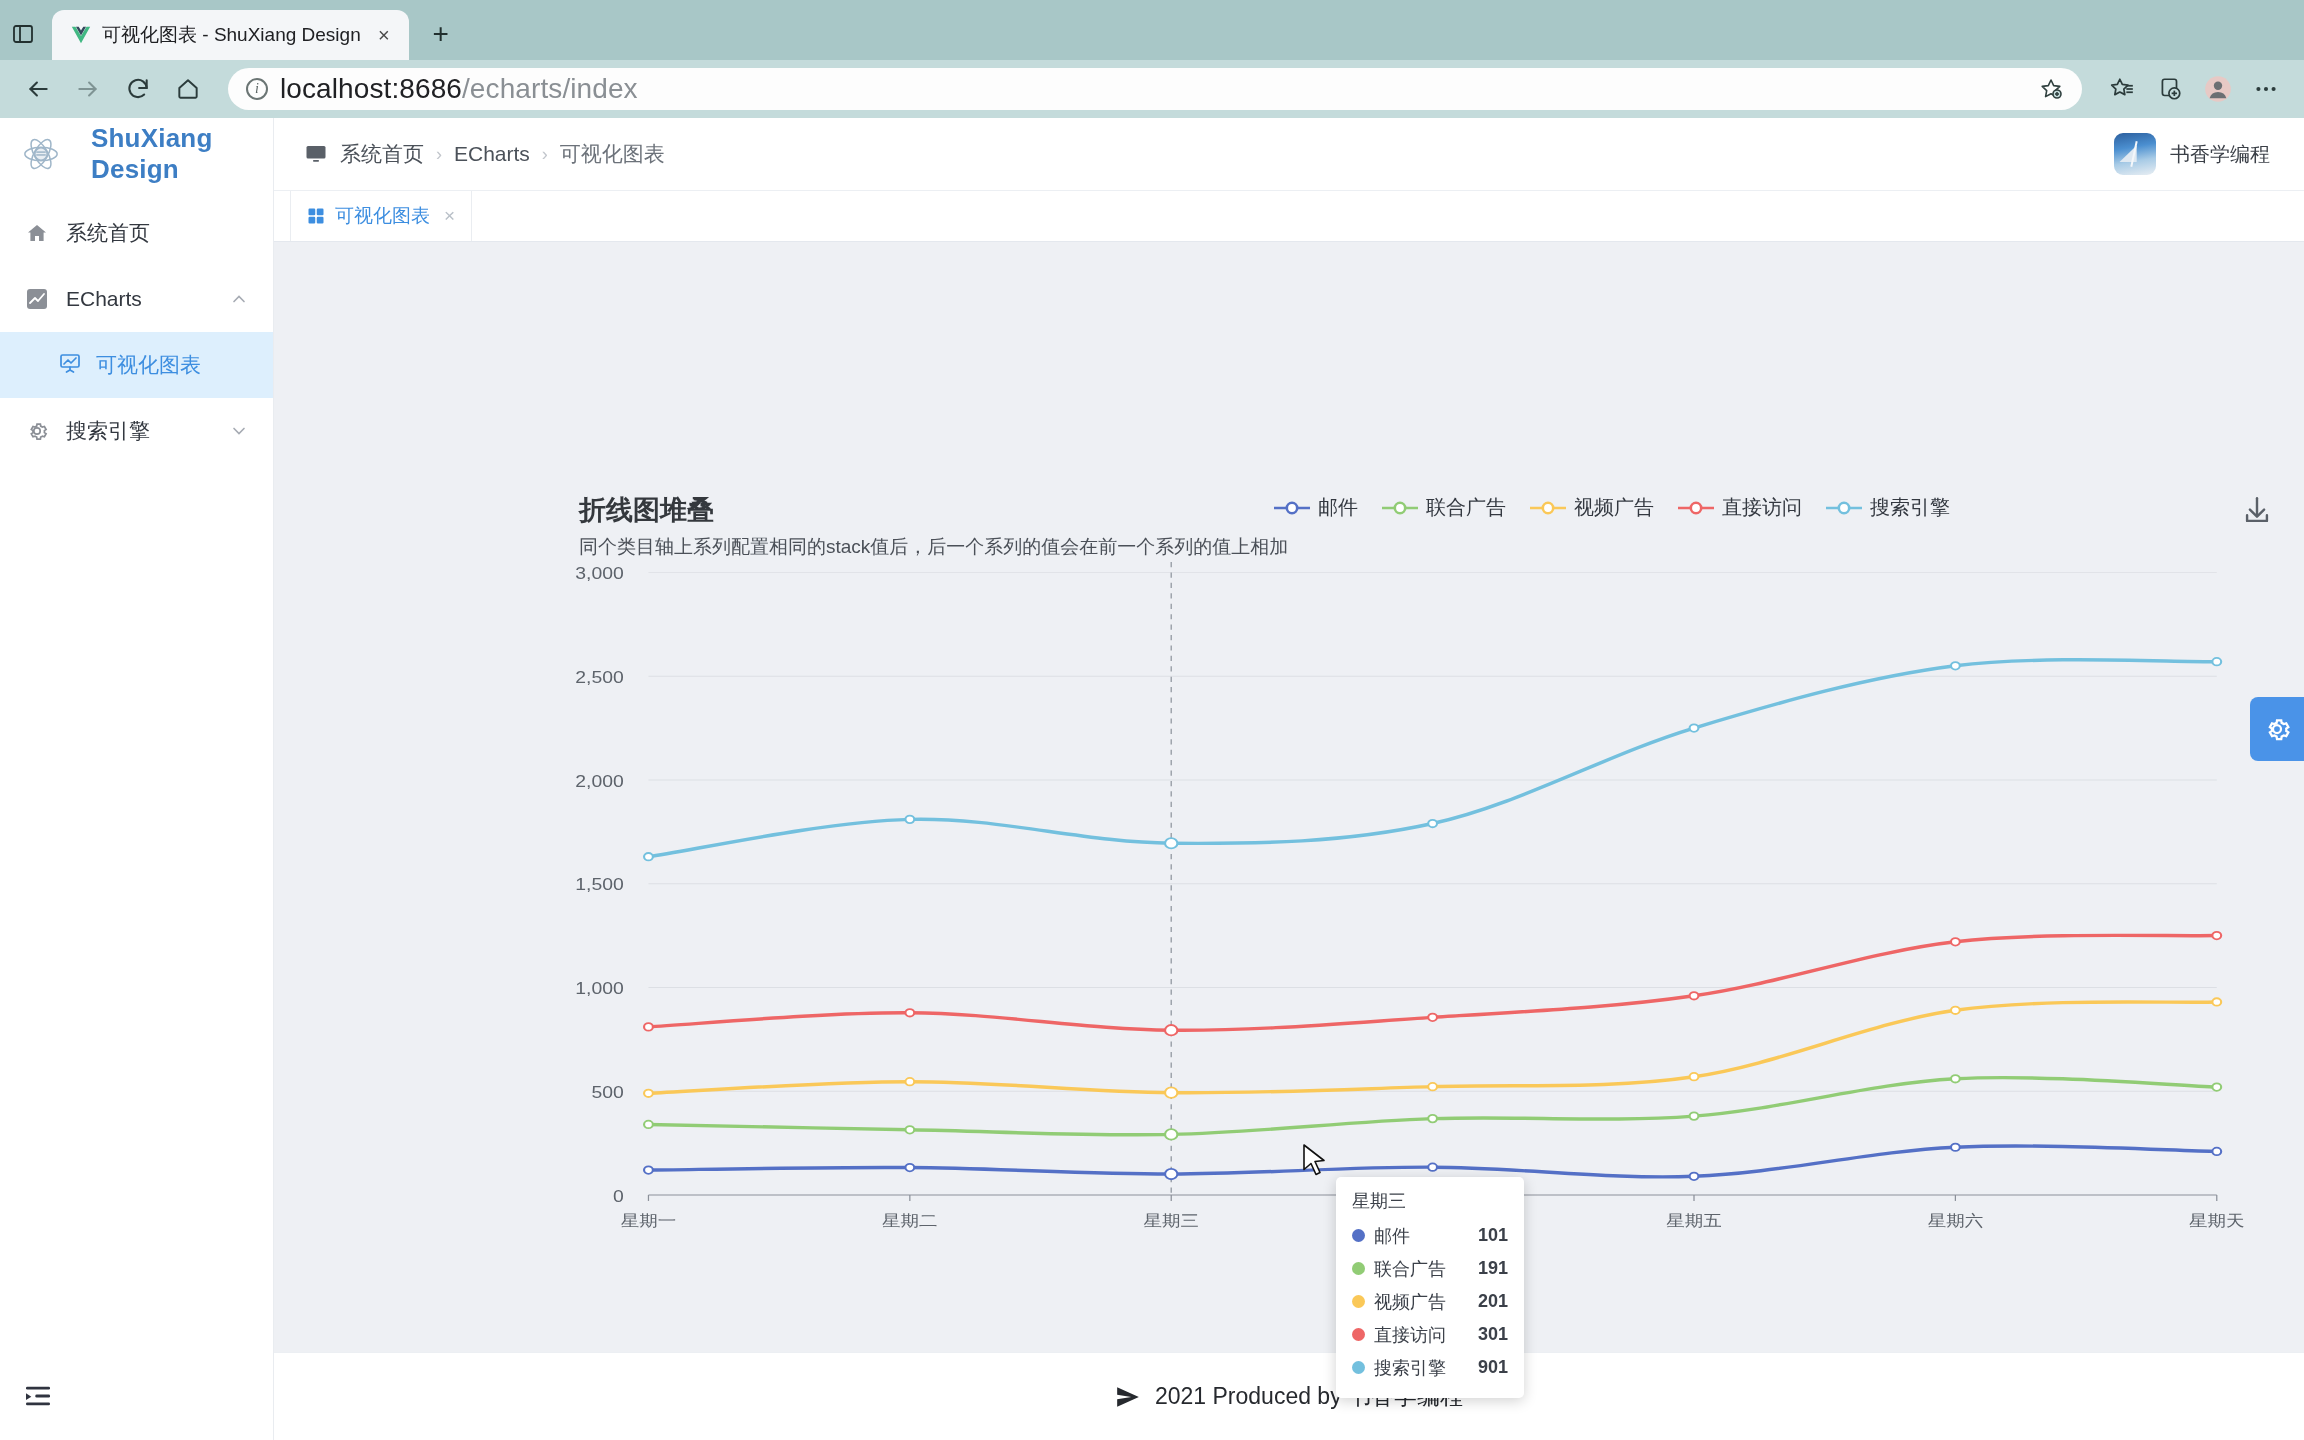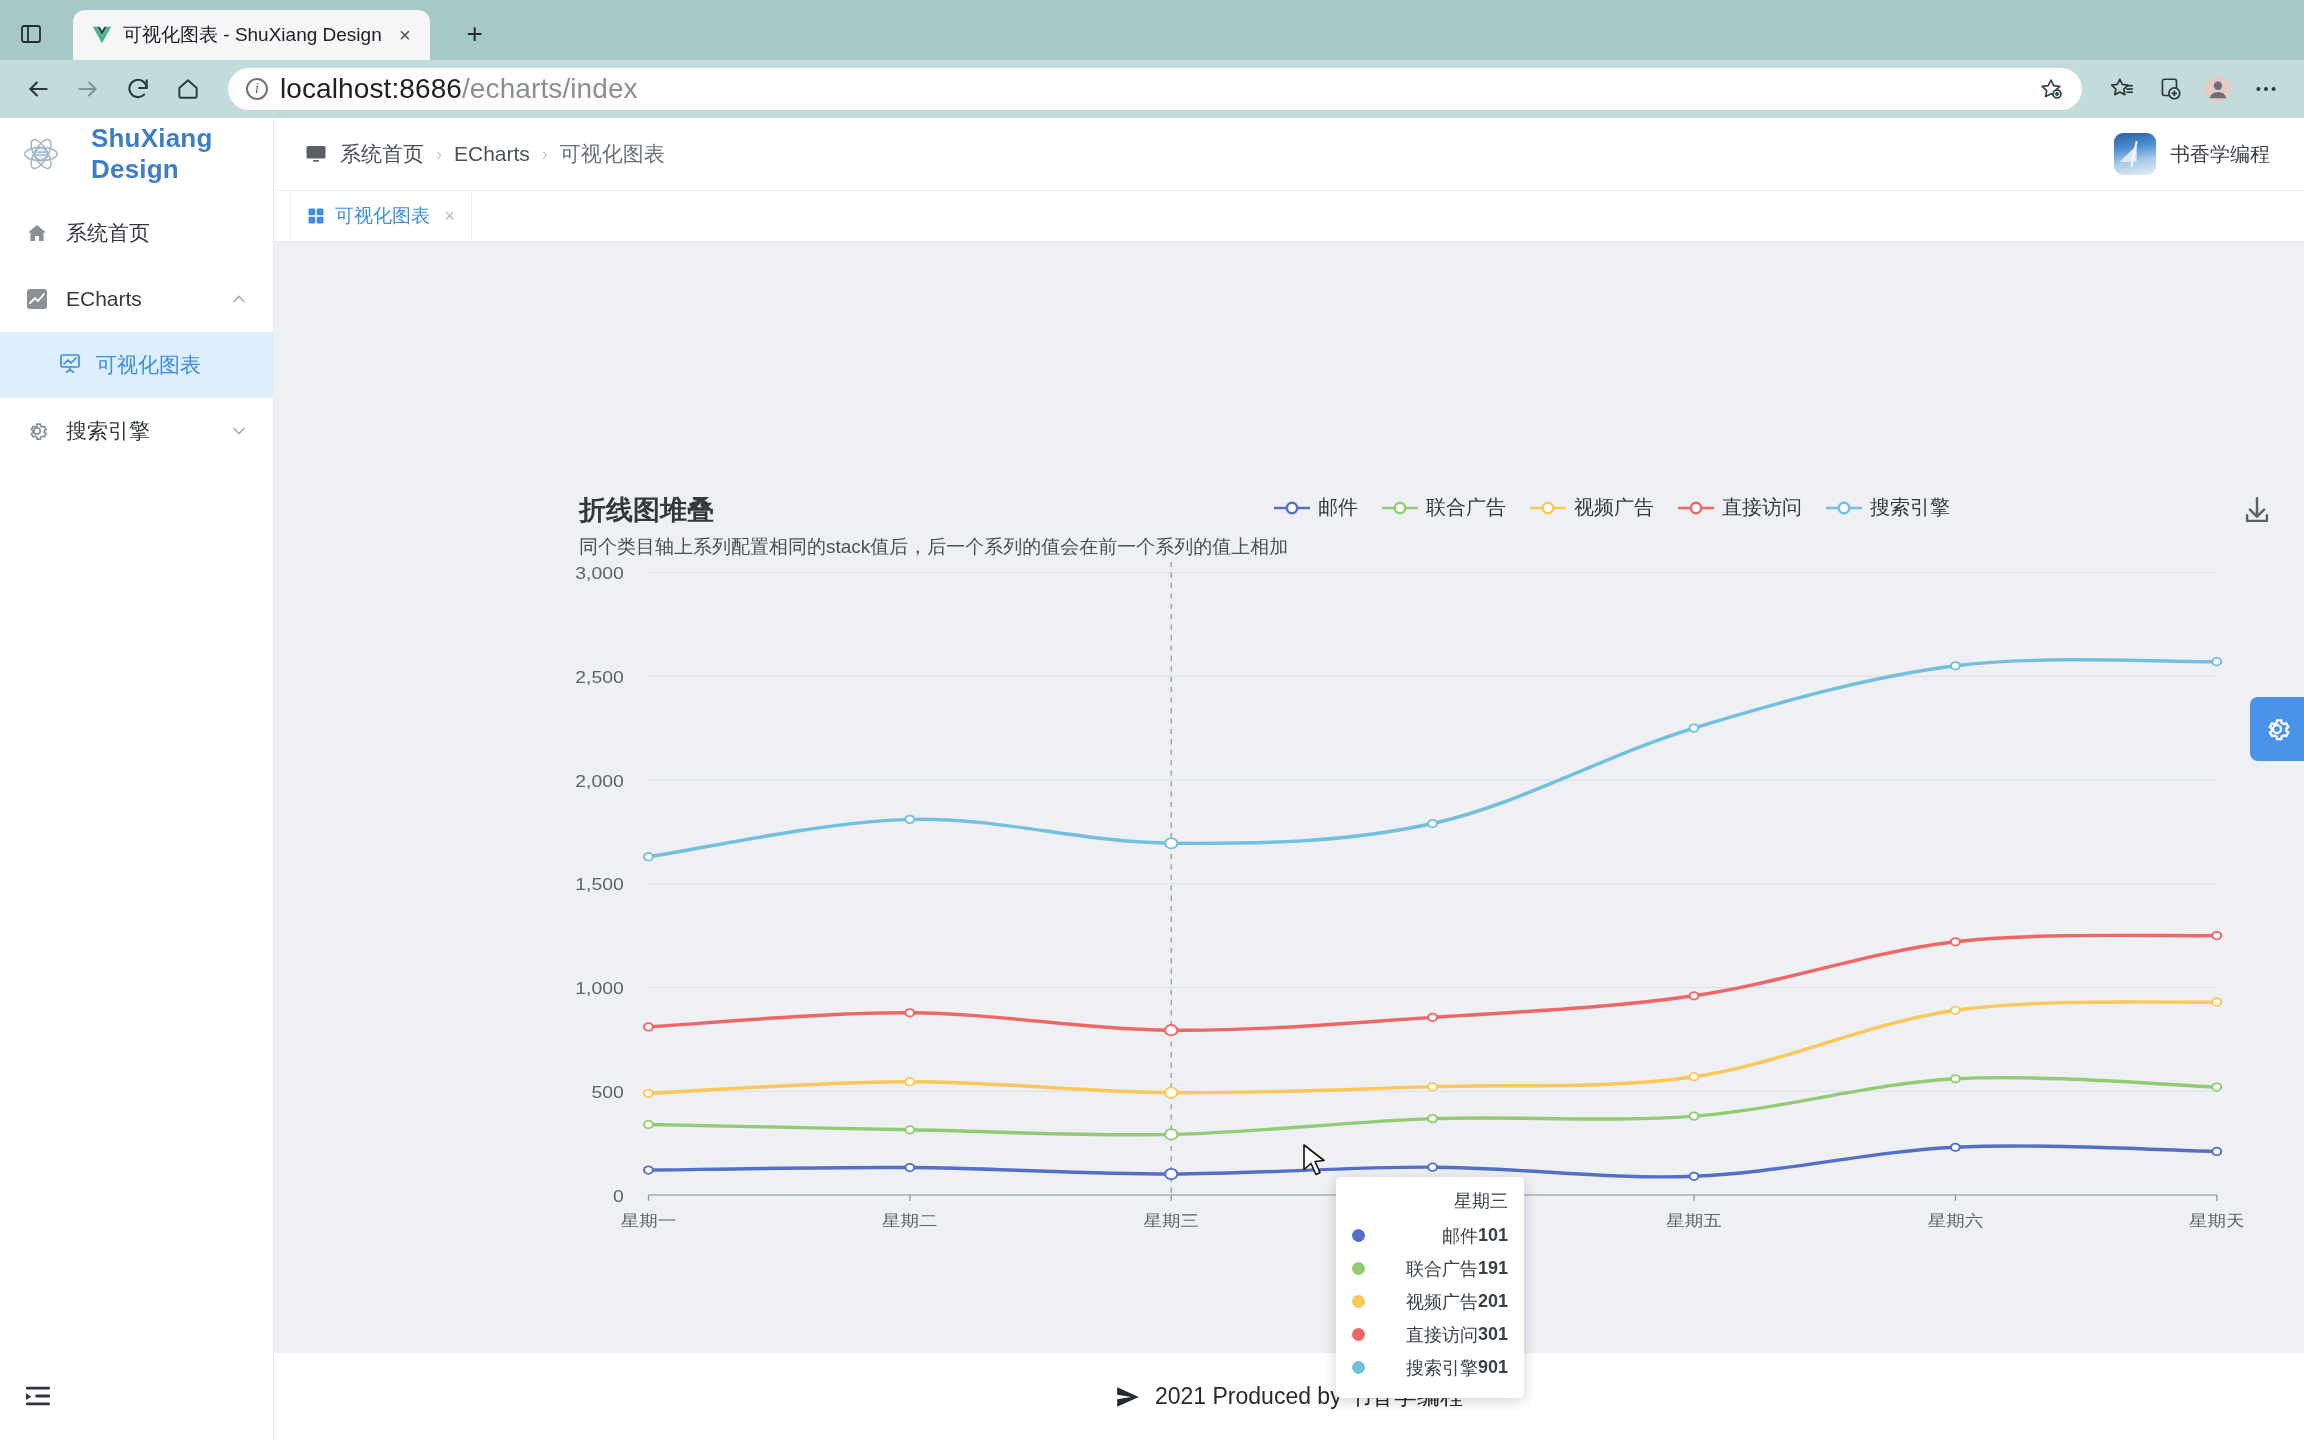--- a/index.html
+++ b/index.html
@@ -7,21 +7,21 @@
     width: 2304px; height: 1440px;
     font-family: "Liberation Sans", "DejaVu Sans", sans-serif;
     overflow: hidden;
     background: #eef0f3;
   }
 
   
   .browser { width: 2304px; height: 1440px; display: flex; flex-direction: column; }
   .tabstrip {
     height: 60px; background: #a8c7c7; display: flex; align-items: flex-end;
-    padding-left: 8px; position: relative; flex: none; gap: 13px;
+    position: relative; flex: none;
   }
   .tabstrip-btn {
     width: 46px; height: 46px; margin-bottom: 3px; display: flex;
     align-items: center; justify-content: center; border-radius: 6px;
   }
   .btab {
     height: 50px; min-width: 300px; max-width: 420px; background: #f4f6f8;
     border-radius: 12px 12px 0 0; display: flex; align-items: center;
     padding: 0 12px 0 18px; gap: 10px; margin-left: 6px;
   }
@@ -134,21 +134,21 @@
   .page-tab {
     display: flex; align-items: center; gap: 10px; padding: 0 16px;
     font-size: 19px; color: #3d8ee0; background: #fff;
     border-left: 1px solid #eaedf1; border-right: 1px solid #eaedf1;
   }
   .page-tab .pt-icon { width: 18px; height: 18px; color: #3d8ee0; flex: none; }
   .page-tab .pt-close { color: #b9c0c8; font-size: 19px; margin-left: 4px; }
 
   .content { flex: 1; padding: 0; position: relative; min-height: 0; background: #f0f2f5; }
 
-  .chart-card { position: absolute; inset: 0; background: #eef0f4; text-align: right; }
+  .chart-card { position: absolute; inset: 0; background: #eef0f4; }
   .chart-dl {
     position: absolute; right: 30px; top: 252px; width: 34px; height: 34px;
     color: #5a6068;
   }
   .chart-title {
     position: absolute; left: 305px; top: 250px; font-size: 27px;
     font-weight: bold; color: #34383d;
   }
   .chart-sub {
     position: absolute; left: 305px; top: 292px; font-size: 19px; color: #4b5058;

